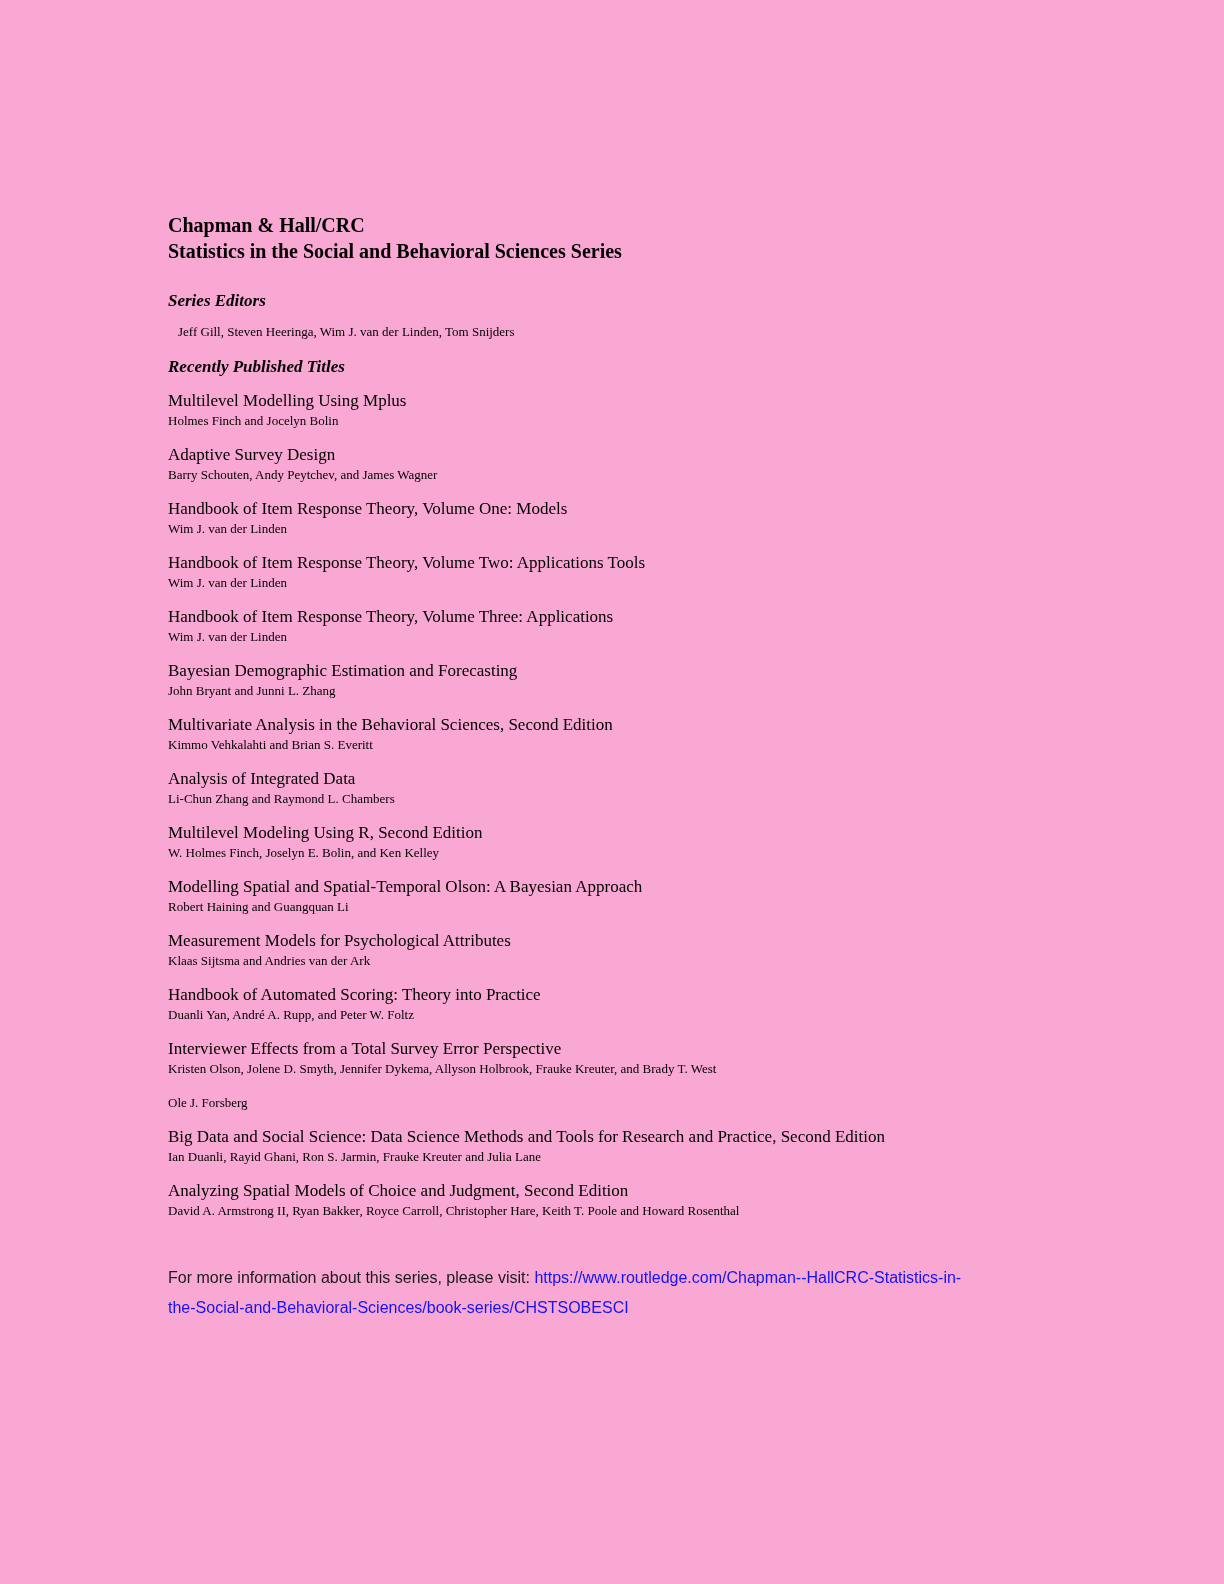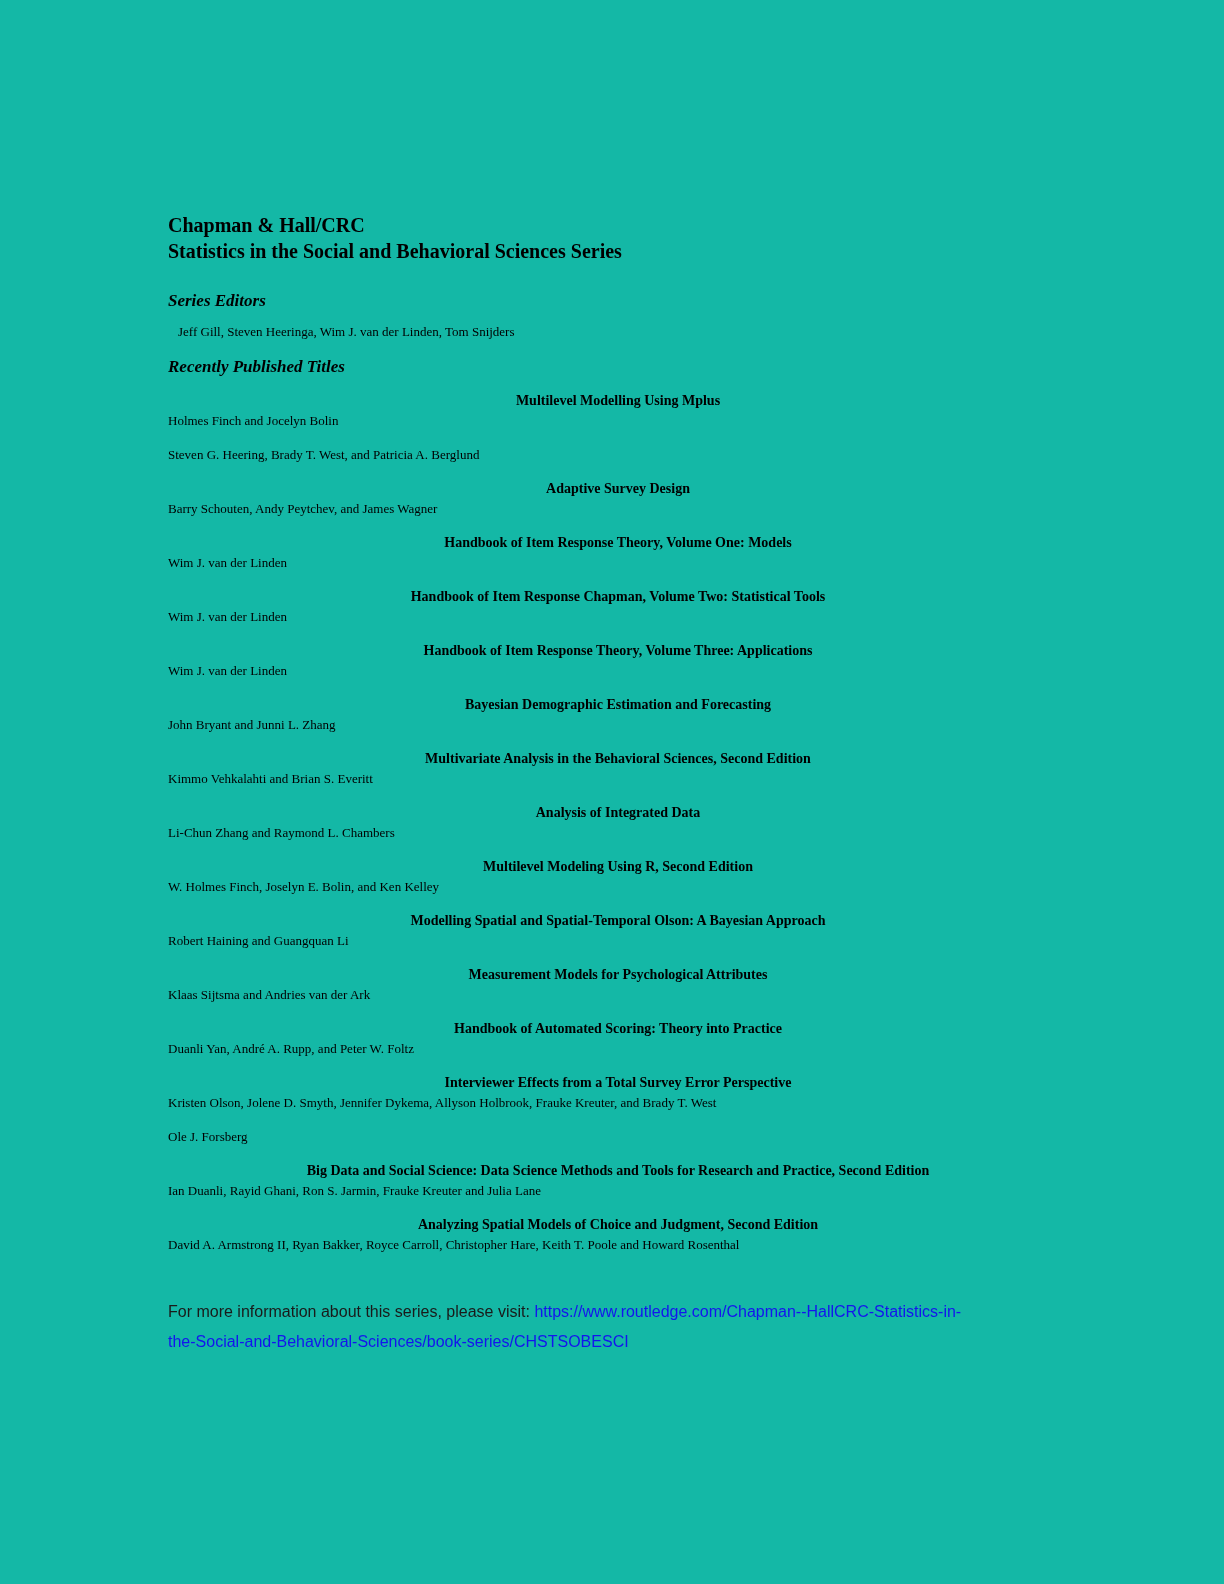--- a/index.html
+++ b/index.html
@@ -4,21 +4,21 @@
 <style>
   html, body {
     margin: 0;
     padding: 0;
     background: #ffffff;
   }
   .page {
     position: relative;
     width: 1224px;
     height: 1584px;
-    background: #14b8a6;
+    background: #f9a8d4;
     overflow: hidden;
     font-family: "Liberation Serif", "DejaVu Serif", serif;
     color: #000000;
   }
   .content {
     position: absolute;
     left: 168px;
     top: 212px;
     width: 900px;
   }
@@ -39,24 +39,23 @@
   .plain-line {
     font-size: 13px;
     line-height: 21px;
     margin: 10px;
   }
   .book-entry {
     margin: 14px 0 0 0;
   }
   .book-title {
     display: block;
-    font-size: 14px;
-    font-weight: bold;
+    font-size: 17px;
+    font-weight: normal;
     line-height: 20px;
-    text-align: center;
   }
   .book-authors {
     display: block;
     font-size: 13px;
     line-height: 20px;
   }
   .footer-note {
     margin: 42px 0 12px 0;
     font-family: "Liberation Sans", "DejaVu Sans", sans-serif;
     font-size: 16px;
@@ -85,35 +84,34 @@
 
     <p class="section-label">Recently Published Titles</p>
 
     <div id="book-list">
   <div class="book-entry">
     <span class="book-title">Multilevel Modelling Using Mplus</span>
     <span class="book-authors">Holmes Finch and Jocelyn Bolin</span>
   </div>
 
   <div class="book-entry">
-    <span class="book-authors">Steven G. Heering, Brady T. West, and Patricia A. Berglund</span>
   </div>
 
   <div class="book-entry">
     <span class="book-title">Adaptive Survey Design</span>
     <span class="book-authors">Barry Schouten, Andy Peytchev, and James Wagner</span>
   </div>
 
   <div class="book-entry">
     <span class="book-title">Handbook of Item Response Theory, Volume One: Models</span>
     <span class="book-authors">Wim J. van der Linden</span>
   </div>
 
   <div class="book-entry">
-    <span class="book-title">Handbook of Item Response Chapman, Volume Two: Statistical Tools</span>
+    <span class="book-title">Handbook of Item Response Theory, Volume Two: Applications Tools</span>
     <span class="book-authors">Wim J. van der Linden</span>
   </div>
 
   <div class="book-entry">
     <span class="book-title">Handbook of Item Response Theory, Volume Three: Applications</span>
     <span class="book-authors">Wim J. van der Linden</span>
   </div>
 
   <div class="book-entry">
     <span class="book-title">Bayesian Demographic Estimation and Forecasting</span>

